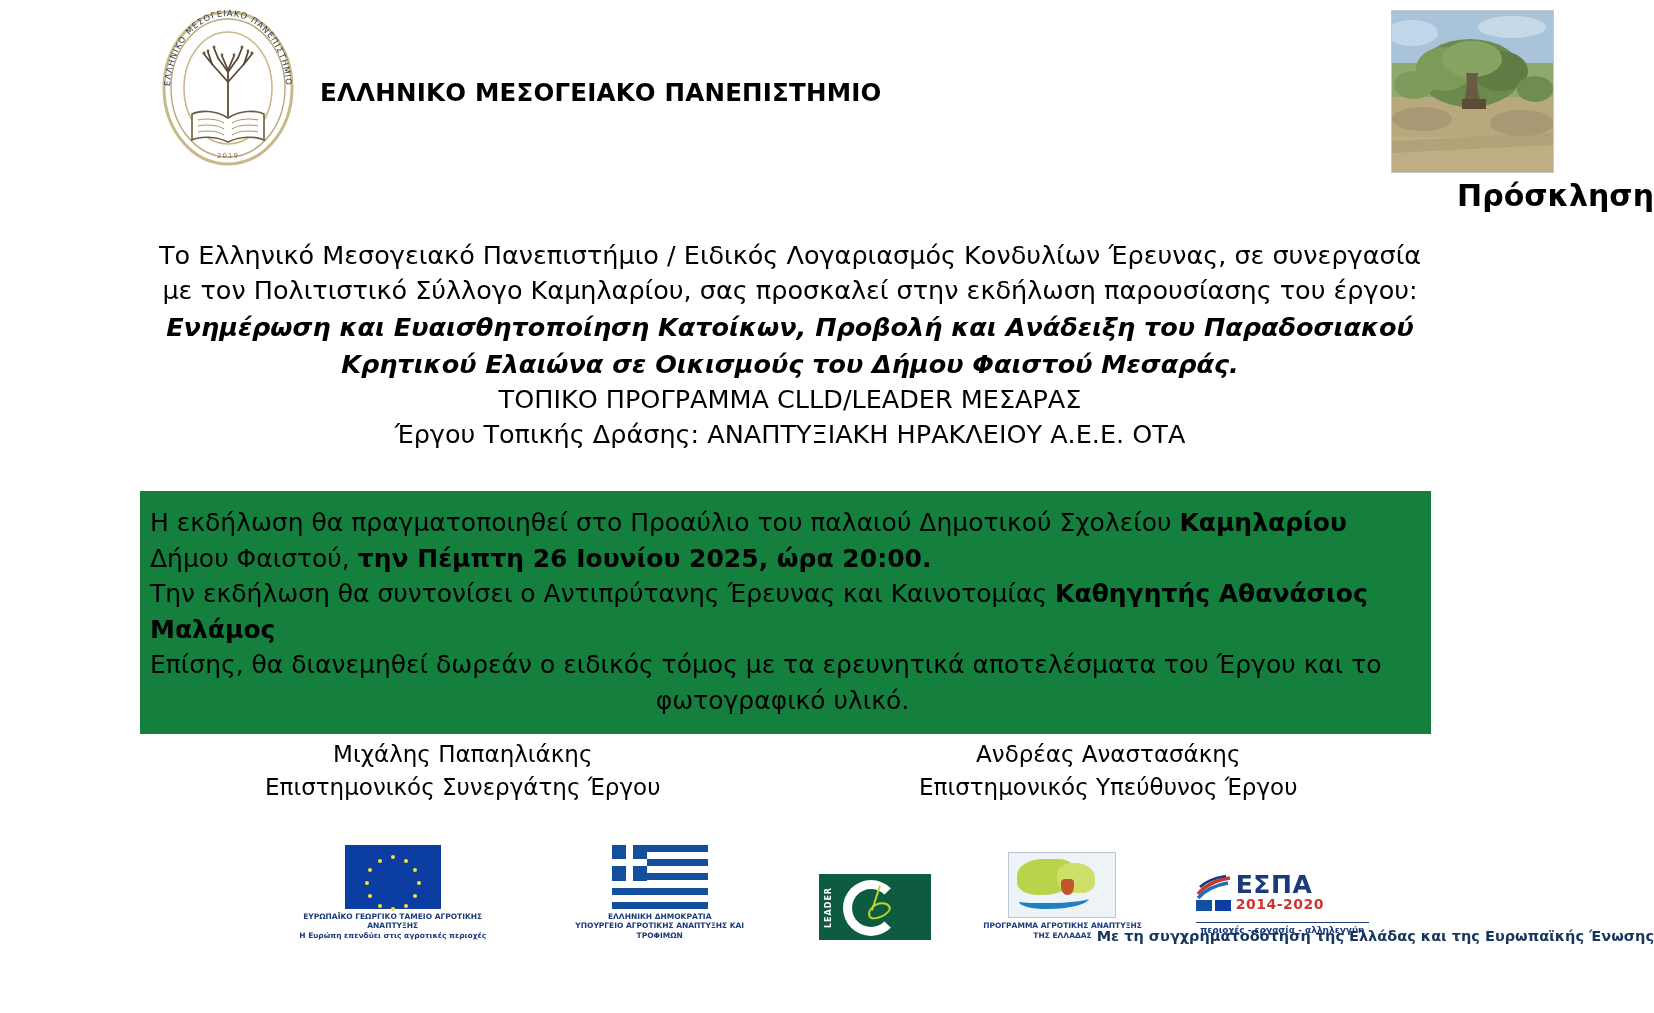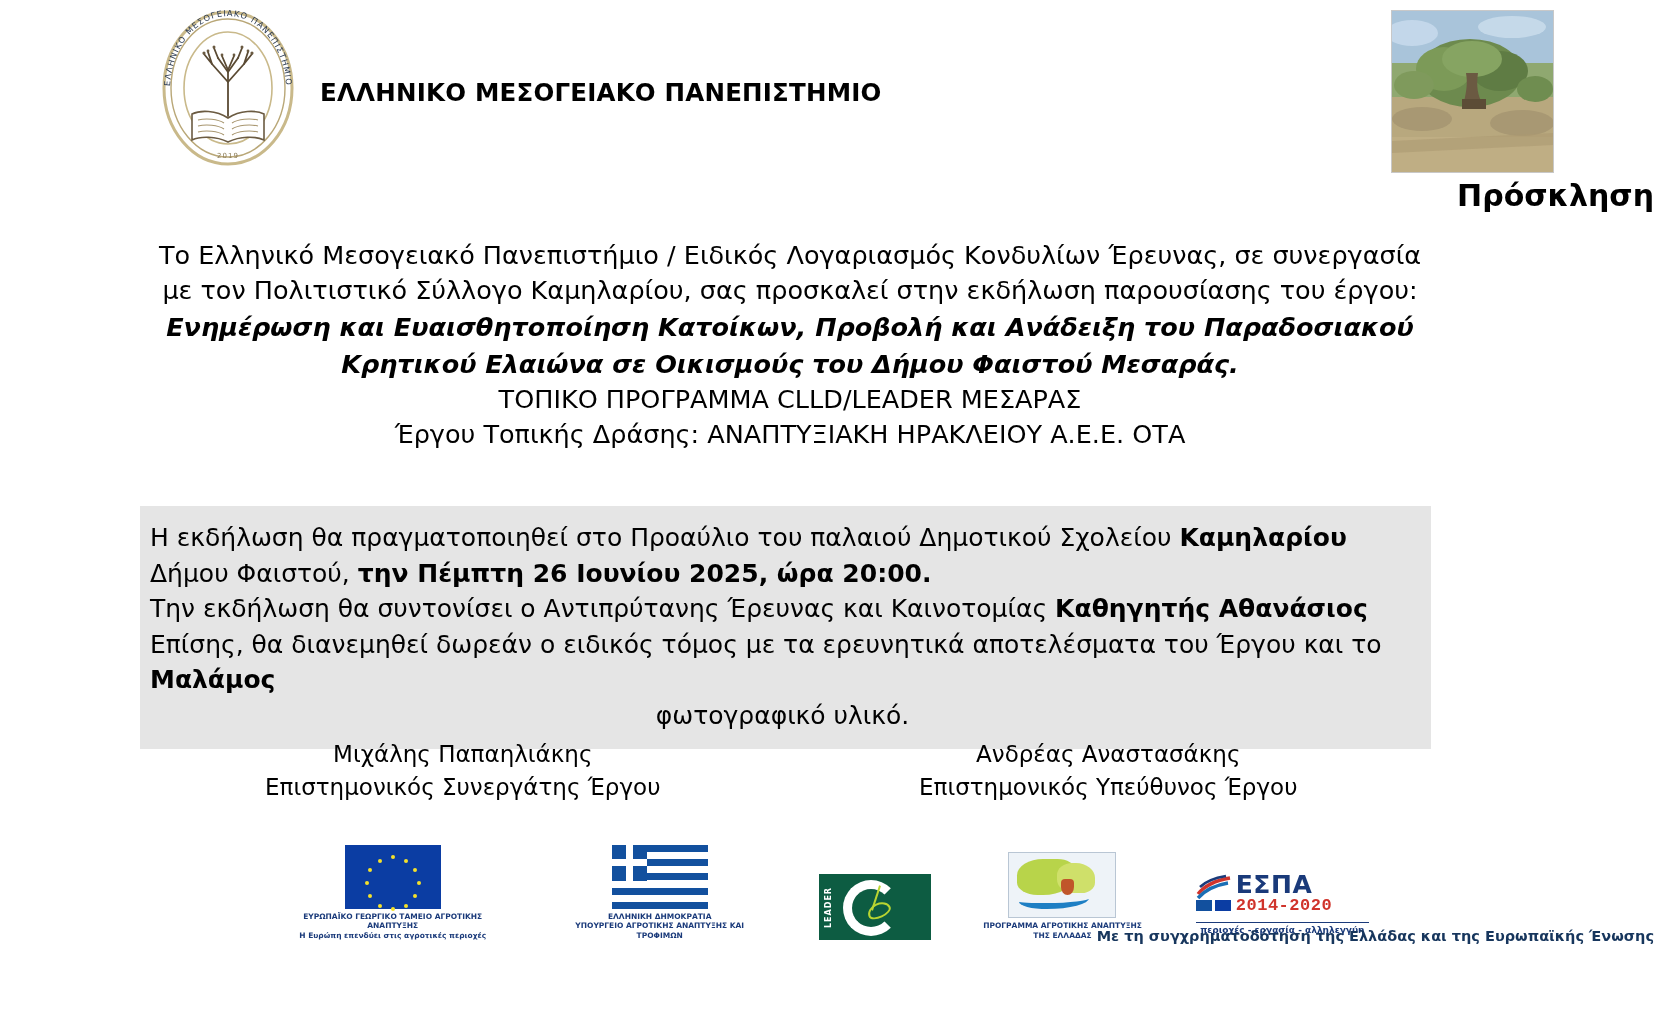--- a/index.html
+++ b/index.html
@@ -85,24 +85,24 @@
     margin-top: 2px;
   }
   .prog-line {
     display: block;
     line-height: 1.36;
   }
 
   
   .info-box {
     position: absolute;
-    top: 506px;
+    top: 491px;
     left: 140px;
     width: 1291px;
-    background: #e5e5e5;
+    background: #15803d;
     padding: 14px 16px 16px 10px;
     font-size: 25px;
     line-height: 1.42;
   }
   .info-box p {
     margin: 0;
   }
   .info-box .justify {
     text-align: justify;
     text-align-last: left;
@@ -310,25 +310,24 @@
     position: absolute;
     left: 42px; top: 0px;
     font-size: 25px;
     font-weight: bold;
     color: #1a3a7a;
     letter-spacing: 0.5px;
   }
   .espa-years {
     position: absolute;
     left: 42px; top: 26px;
-    font-size: 17px;
+    font-size: 14px;
     font-weight: bold;
     color: #d0342c;
     letter-spacing: 0.5px;
-    font-family: Liberation Mono, monospace;
   }
   .espa-flags {
     position: absolute;
     left: 2px; top: 30px;
     display: flex;
     gap: 3px;
   }
   .espa-mini-gr, .espa-mini-eu {
     width: 16px; height: 11px;
   }
@@ -433,22 +432,22 @@
   <span class="project-title">Ενημέρωση και Ευαισθητοποίηση Κατοίκων, Προβολή και Ανάδειξη του Παραδοσιακού</span>
   <span class="project-title">Κρητικού Ελαιώνα σε Οικισμούς του Δήμου Φαιστού Μεσαράς.</span>
   <span class="prog-line">ΤΟΠΙΚΟ ΠΡΟΓΡΑΜΜΑ CLLD/LEADER ΜΕΣΑΡΑΣ</span>
   <span class="prog-line">Έργου Τοπικής Δράσης: ΑΝΑΠΤΥΞΙΑΚΗ ΗΡΑΚΛΕΙΟΥ Α.Ε.Ε. ΟΤΑ</span>
 </div>
 
 <div class="info-box">
   <p class="justify"><span>Η εκδήλωση θα πραγματοποιηθεί στο Προαύλιο του παλαιού Δημοτικού Σχολείου </span><b>Καμηλαρίου</b></p>
   <p><span>Δήμου Φαιστού, </span><b>την Πέμπτη 26 Ιουνίου  2025, ώρα 20:00.</b></p>
   <p class="justify"><span>Την εκδήλωση θα συντονίσει ο Αντιπρύτανης Έρευνας και Καινοτομίας </span><b>Καθηγητής Αθανάσιος</b></p>
+  <p><b>Μαλάμος</b></p>
   <p>Επίσης, θα διανεμηθεί δωρεάν ο ειδικός τόμος με τα ερευνητικά αποτελέσματα του  Έργου και το</p>
-  <p><b>Μαλάμος</b></p>
   <p class="center">φωτογραφικό υλικό.</p>
 </div>
 
 <div class="signatures">
   <div class="sig-col">
     <div>Μιχάλης Παπαηλιάκης</div>
     <div>Επιστημονικός Συνεργάτης Έργου</div>
   </div>
   <div class="sig-col">
     <div>Ανδρέας Αναστασάκης</div>

